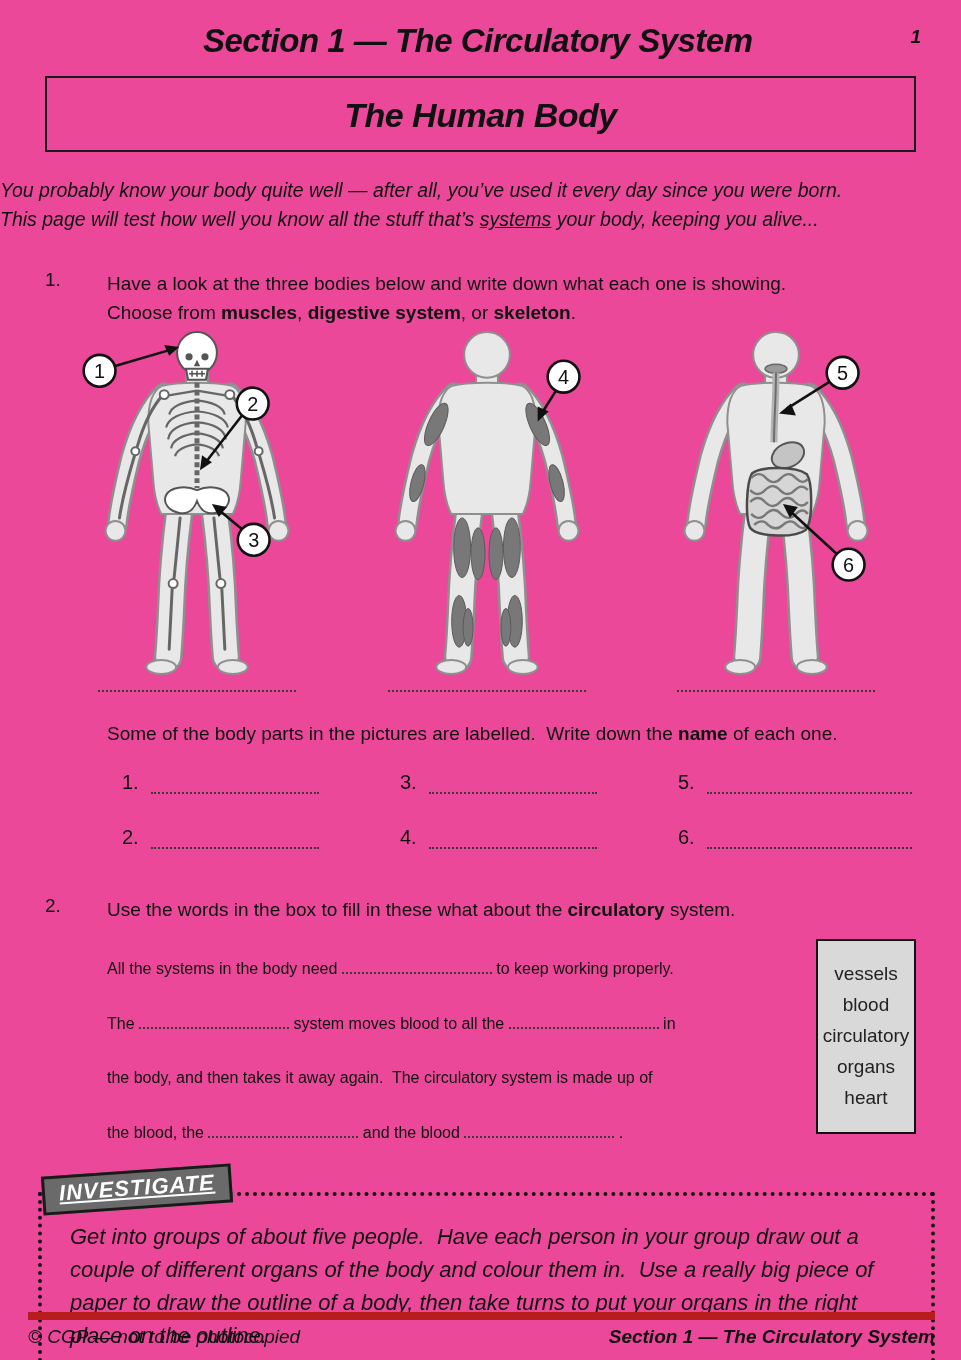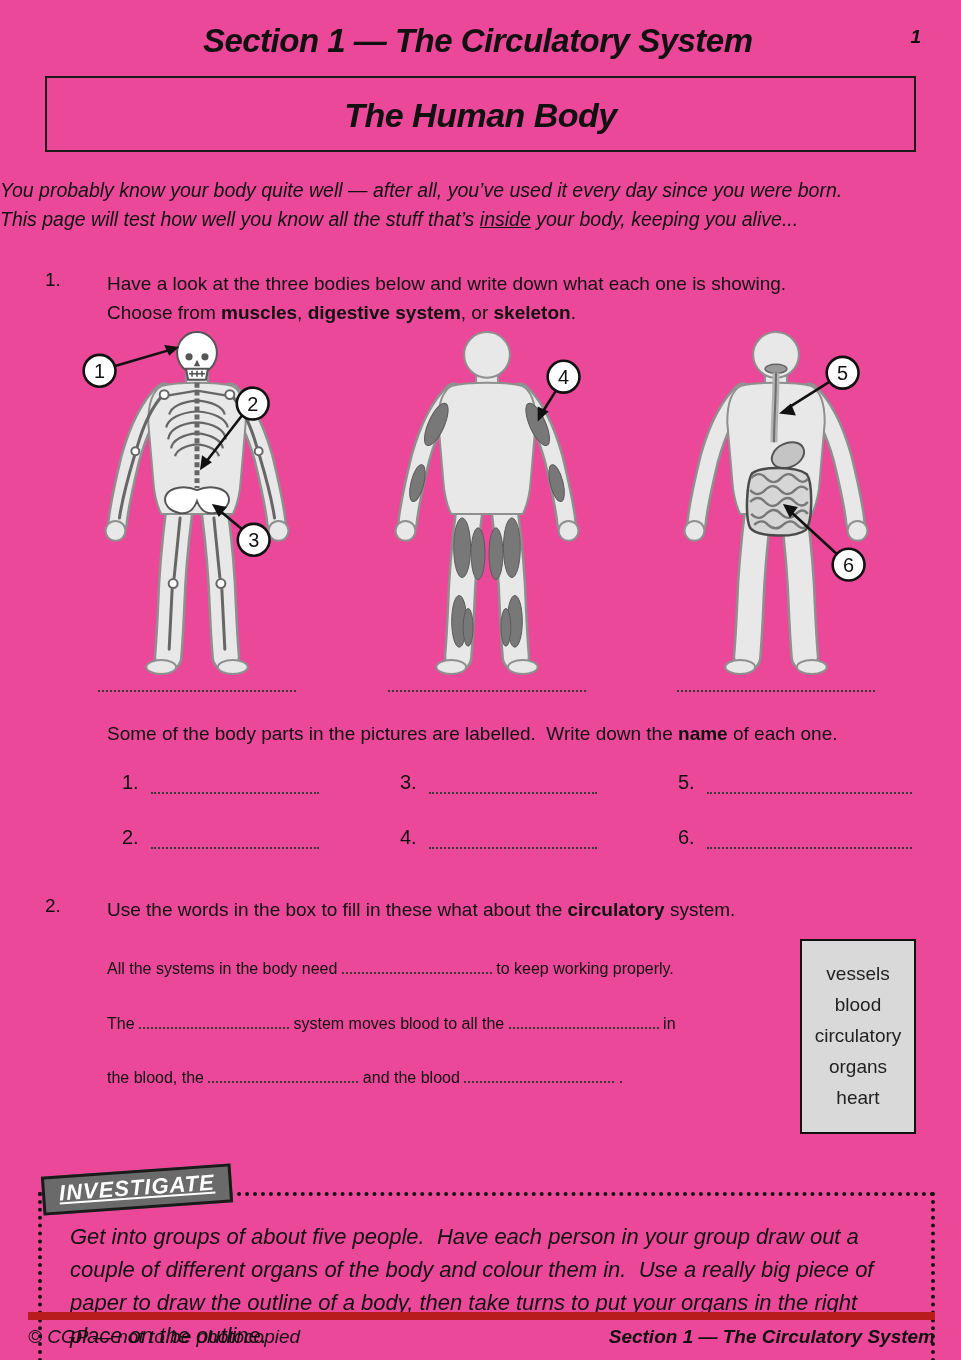--- a/index.html
+++ b/index.html
@@ -39,21 +39,21 @@
   .ans-blank { width:168px; }
   .ans-blank-wide { width:205px; }
 
   
   .q2-wrap { position:relative; margin:46px 45px 0; min-height:260px; }
   .q2-head { display:flex; }
   .q2-head .q-num { width:62px; }
   .fill-line { margin:34px 0 0 62px; font-size:16px; line-height:1.3; width:690px; }
   .fill-blank { width:150px; }
 
-  .word-box { position:absolute; right:0; top:44px; width:116px; background:#d9d9d9; border:2px solid #111; text-align:center; padding:13px 0 14px; }
+  .word-box { position:absolute; right:0; top:44px; width:100px; background:#d9d9d9; border:2px solid #111; text-align:center; padding:13px 0 14px; }
   .word-box .word { font-size:19px; margin:9px 0; color:#222; }
 
   
   .investigate { position:absolute; left:38px; right:26px; top:1192px; }
   .inv-box { border:4px dotted #151515; padding:24px 26px 14px 28px; }
   .inv-text { font-style:italic; font-size:22px; line-height:1.5; font-weight:500; }
   .inv-badge { position:absolute; top:-22px; left:4px; transform:rotate(-4deg); background:#6a6a6a; color:#fff; border:3px solid #1a1a1a; padding:2px 14px 5px; font-size:22px; font-weight:bold; font-style:italic; letter-spacing:1px; }
   .inv-badge span { text-decoration:underline; }
 
   
@@ -71,21 +71,21 @@
   <div class="header-row">
     <div class="section-title">Section 1 — The Circulatory System</div>
     <div class="page-number">1</div>
   </div>
   <div class="title-box">
     <div class="page-title">The Human Body</div>
   </div>
 
   <div class="intro">
     <span class="pre">You probably know your body quite well — after all, you’ve used it every day since you were born.</span><br>
-    <span class="pre">This page will test how well you know all the stuff that’s </span><span class="u">inside</span><span class="pre"> your body, keeping you alive...</span>
+    <span class="pre">This page will test how well you know all the stuff that’s </span><span class="u">systems</span><span class="pre"> your body, keeping you alive...</span>
   </div>
 
   <div class="q-row">
     <div class="q-num">1.</div>
     <div class="q-text pre"><span>Have a look at the three bodies below and write down what each one is showing.</span><br><span>Choose from </span><b>muscles</b><span>, </span><b>digestive system</b><span>, or </span><b>skeleton</b><span>.</span></div>
   </div>
 
   <div class="figures-row">
 
     <div class="fig-cell">
@@ -328,20 +328,21 @@
   </div>
 
   <div class="q2-wrap">
     <div class="q2-head">
       <div class="q-num">2.</div>
       <div class="q-text pre"><span>Use the words in the box to fill in these what about the </span><b>circulatory</b><span> system.</span></div>
     </div>
 
     <div class="fill-line pre"><span>All the systems in the body need </span><span class="blank fill-blank"></span><span> to keep working properly.</span></div>
     <div class="fill-line pre"><span>The </span><span class="blank fill-blank"></span><span> system moves blood to all the </span><span class="blank fill-blank"></span><span> in</span></div>
+    <div class="fill-line pre">the body, and then takes it away again.  The circulatory system is made up of</div>
     <div class="fill-line pre"><span>the blood, the </span><span class="blank fill-blank"></span><span> and the blood </span><span class="blank fill-blank"></span><span> .</span></div>
 
     <div class="word-box">
       <div class="word">vessels</div>
       <div class="word">blood</div>
       <div class="word">circulatory</div>
       <div class="word">organs</div>
       <div class="word">heart</div>
     </div>
   </div>

